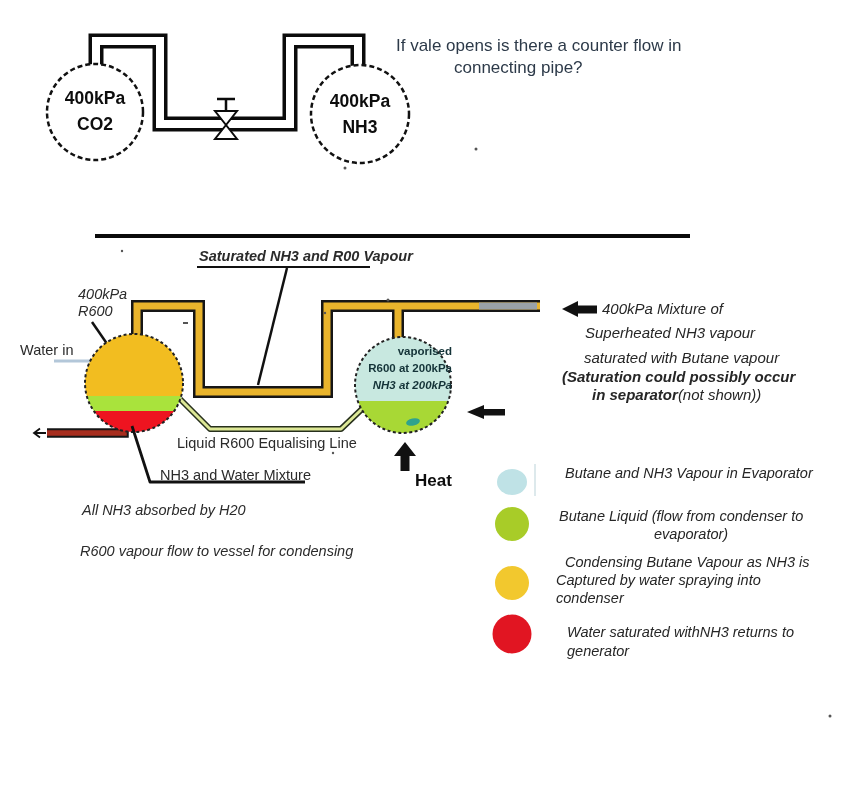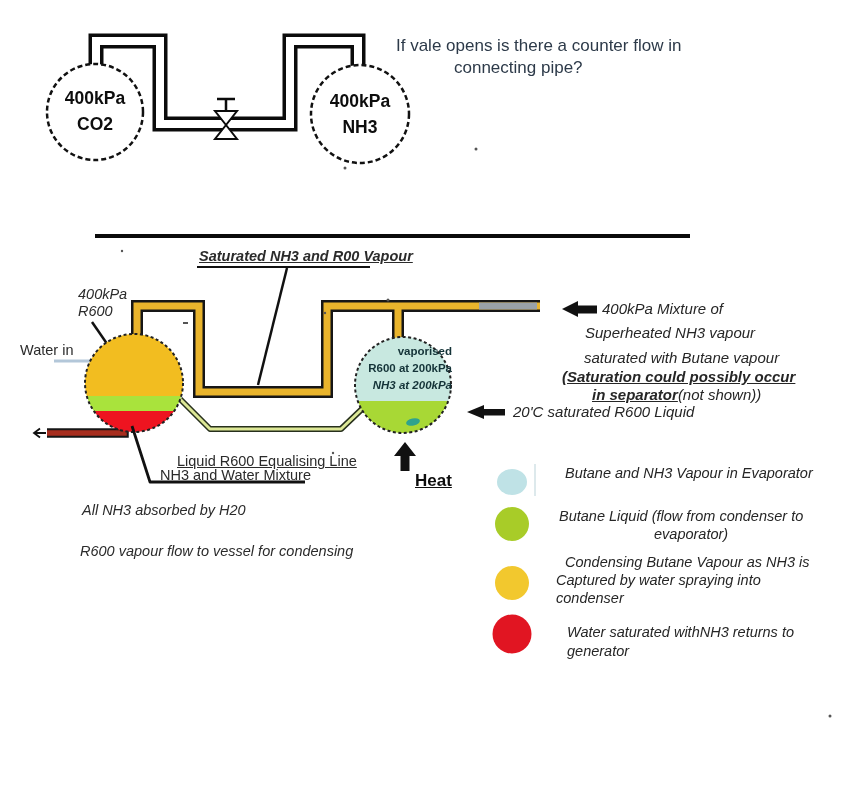--- a/index.html
+++ b/index.html
@@ -3,21 +3,21 @@
 <meta charset="utf-8">
 <style>
   html,body{margin:0;padding:0;background:#fff;}
   #stage{
     position:relative;width:844px;height:800px;background:#ffffff;overflow:hidden;
     font-family:"Liberation Sans","DejaVu Sans",sans-serif;color:#222;border-radius:29px;
   }
   #stage svg{position:absolute;left:0;top:0;}
   .t{position:absolute;white-space:nowrap;font-size:14.5px;color:#2b2b2b;line-height:1.15;}
   .i{font-style:italic;}
-  .b{font-weight:bold;text-decoration:underline;}
+  .b{font-weight:bold;}
   .q{font-size:17px;color:#2d3a49;}
   .tank{position:absolute;width:96px;text-align:center;font-weight:bold;font-size:17.5px;line-height:26px;color:#0d0d0d;}
   .evtxt{position:absolute;width:100px;text-align:right;font-size:11.5px;font-weight:bold;color:#143338;line-height:17px;}
   .mx{font-size:15px;color:#262626;}
   .lg{font-size:14.5px;color:#262626;}
 </style>
 </head>
 <body>
 
 <div id="stage">
@@ -143,23 +143,22 @@
     <div class="i">NH3 at 200kPa</div>
   </div>
 
   <div class="t i mx" style="left:602px;top:300px;">400kPa Mixture of</div>
   <div class="t i mx" style="left:585px;top:324px;">Superheated NH3 vapour</div>
   <div class="t i mx" style="left:584px;top:349px;">saturated with Butane vapour</div>
   <div class="t i b mx" style="left:562px;top:368px;">(Saturation could possibly occur</div>
   <div class="t i mx" style="left:592px;top:386px;">
     <span class="b">in separator</span><span>(not shown))</span>
   </div>
-  <div class="t i mx" style="left:513px;top:403px;">20'C saturated R600 Liquid</div>
 
-  <div class="t" style="left:177px;top:453px;text-decoration:underline;">Liquid R600 Equalising Line</div>
+  <div class="t" style="left:177px;top:435px;">Liquid R600 Equalising Line</div>
   <div class="t" style="left:160px;top:467px;">NH3 and Water Mixture</div>
   <div class="t b" style="left:382px;top:471px;font-size:17px;color:#0d0d0d;margin-left:33px;">Heat</div>
 
   <div class="t i" style="left:82px;top:502px;">All NH3 absorbed by H20</div>
   <div class="t i" style="left:80px;top:543px;">R600 vapour flow to vessel for condensing</div>
 
   <div class="t i lg" style="left:565px;top:465px;">Butane and NH3 Vapour in Evaporator</div>
   <div class="t i lg" style="left:559px;top:508px;">Butane Liquid (flow from condenser to</div>
   <div class="t i lg" style="left:654px;top:526px;">evaporator)</div>
   <div class="t i lg" style="left:565px;top:554px;">Condensing Butane Vapour as NH3 is</div>

